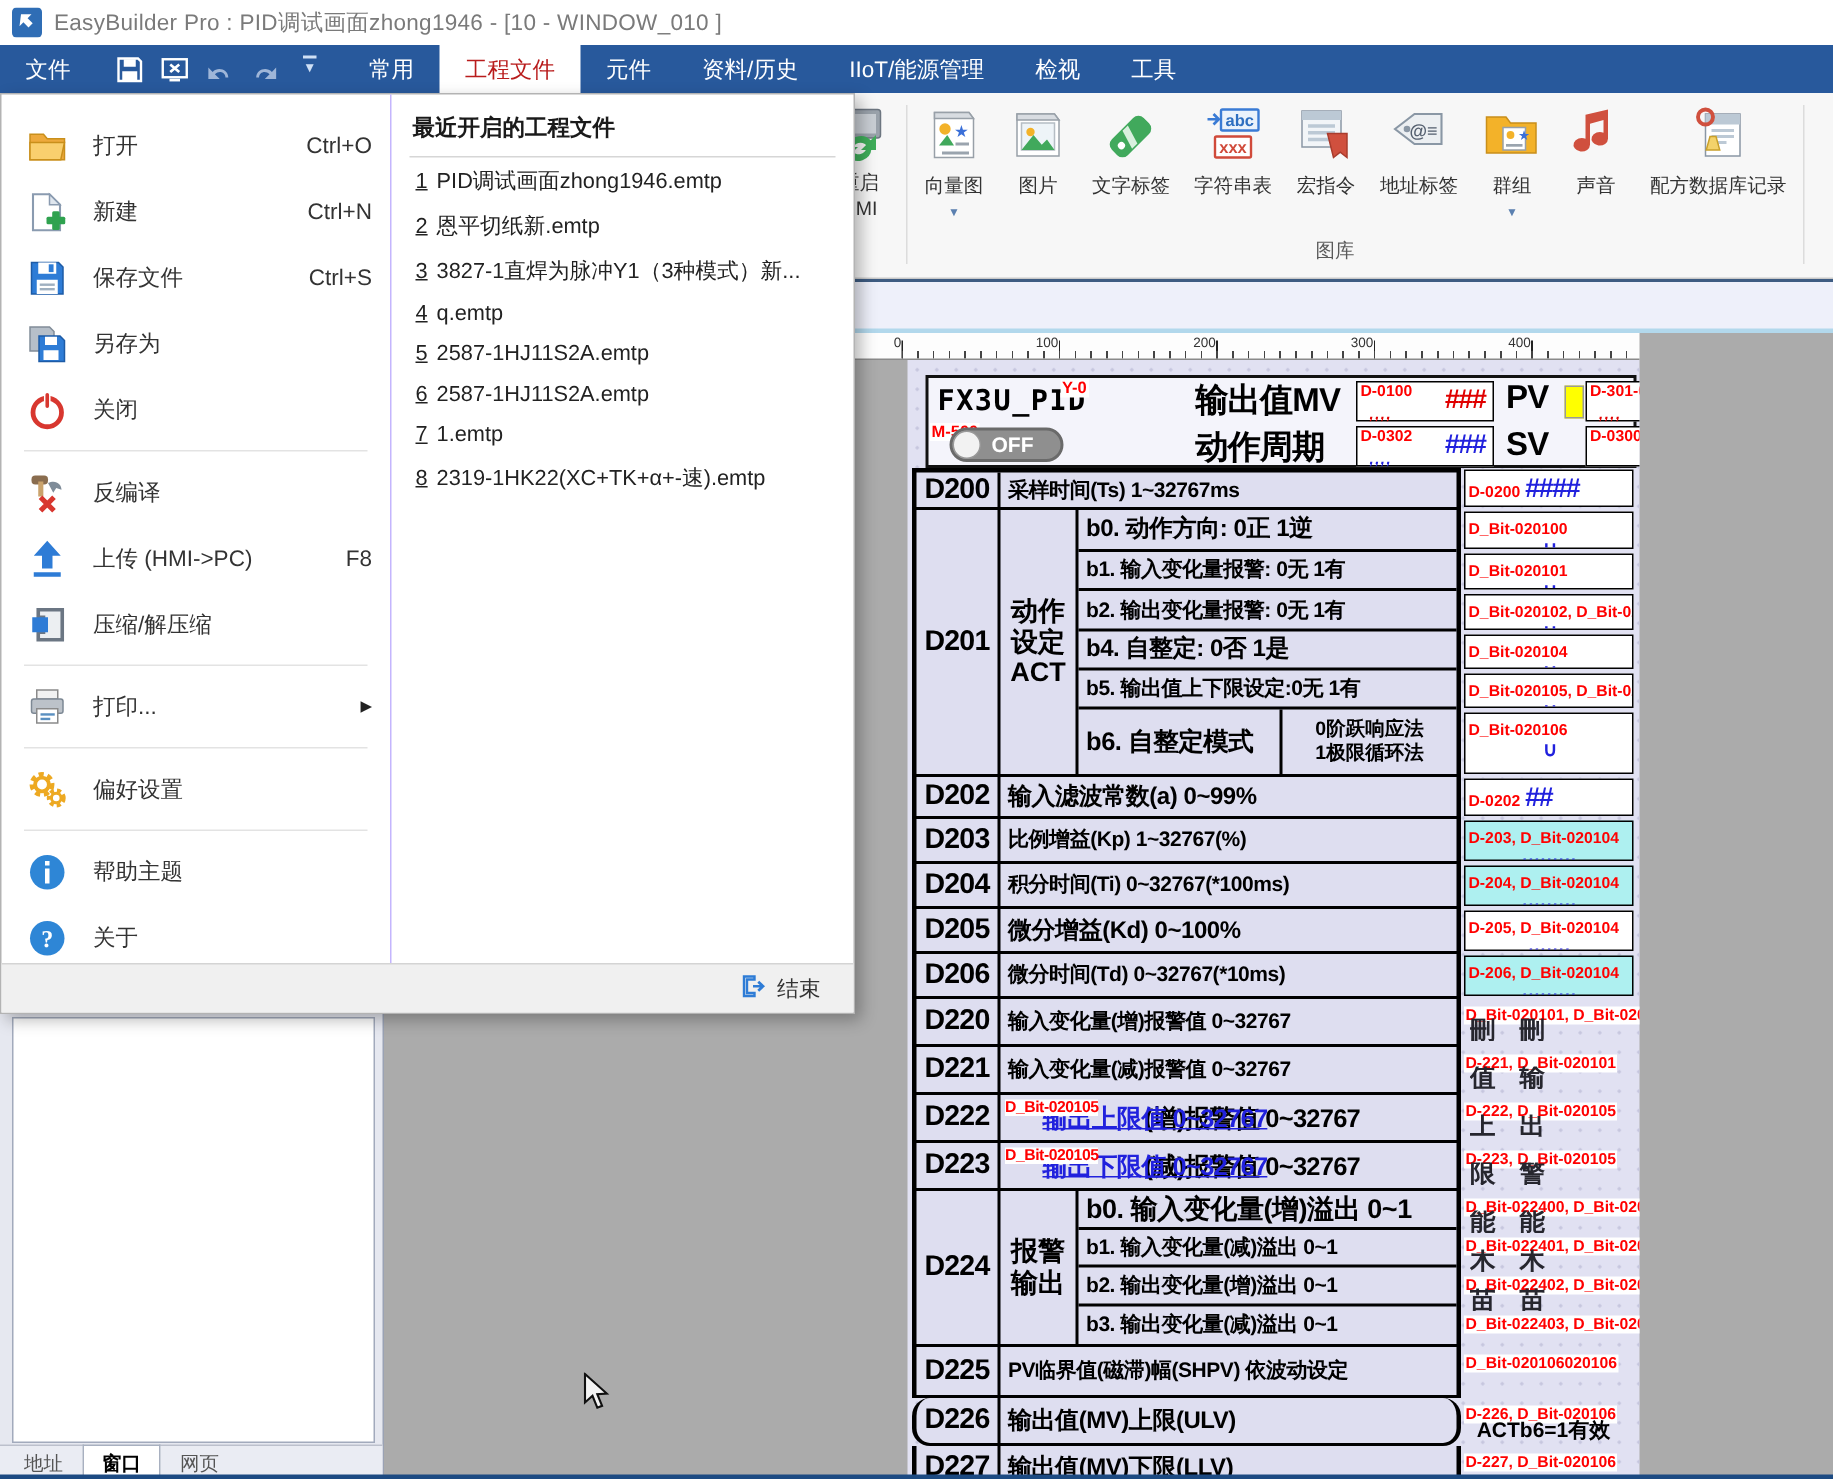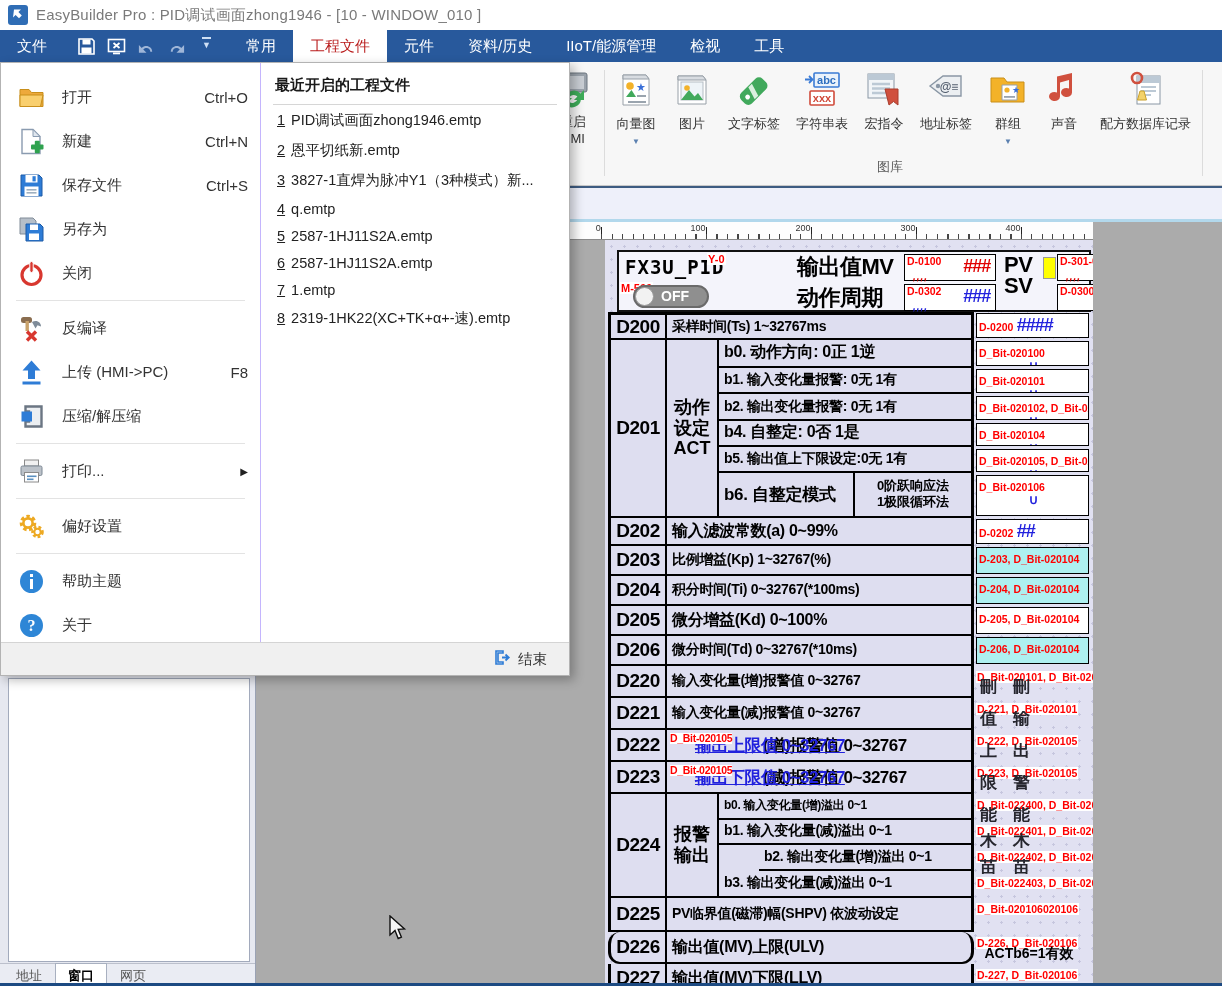--- a/index.html
+++ b/index.html
@@ -338,21 +338,21 @@
         <span class="alabel">D-0100</span>
         <span class="aval red">###</span>
         <span class="amarks red">,,,,</span>
       </div>
       <div class="valbox" style="left:285px;top:32px;width:92px;height:27px">
         <span class="alabel">D-0302</span>
         <span class="aval blue">###</span>
         <span class="amarks blue">,,,,</span>
       </div>
       <div class="hdr-lbl" style="left:385px;top:0px">PV</div>
-      <div class="hdr-lbl" style="left:385px;top:21px">SV</div>
+      <div class="hdr-lbl" style="left:385px;top:31px">SV</div>
       <div class="ysq" style="left:424px;top:5px;width:13px;height:22px"></div>
       <div class="valbox" style="left:438px;top:2px;width:60px;height:27px">
         <span class="alabel">D-301-0301</span>
 
         <span class="amarks red">,,,,</span>
       </div>
 
       <div class="valbox" style="left:438px;top:32px;width:88px;height:27px">
         <span class="alabel">D-0300</span>
 
@@ -517,26 +517,26 @@
         </div>
         <div class="trow" style="height: 104px;">
           <div class="tmain" style="height: 104px;">
             <div class="treg">D224</div>
             <div class="tside">
               <div>报警</div>
               <div>输出</div>
             </div>
             <div class="tcol">
               <div class="tsubrow" style="height: 26px;">
-                <div class="tdesc" style="font-size: 12px;">b0. 输入变化量(增)溢出 0~1</div>
+                <div class="tdesc" style="font-size: 18px;">b0. 输入变化量(增)溢出 0~1</div>
               </div>
               <div class="tsubrow" style="height: 26px;">
                 <div class="tdesc" style="font-size: 14px;">b1. 输入变化量(减)溢出 0~1</div>
               </div>
-              <div class="tsubrow" style="height: 26px; margin-left: 40px;">
+              <div class="tsubrow" style="height: 26px;">
                 <div class="tdesc" style="font-size: 14px;">b2. 输出变化量(增)溢出 0~1</div>
               </div>
               <div class="tsubrow" style="height: 26px;">
                 <div class="tdesc" style="font-size: 14px;">b3. 输出变化量(减)溢出 0~1</div>
               </div>
             </div>
           </div>
           <div class="taddrcol">
             <div class="taddrcell" style="height: 26px;">
               <div class="achip"><span class="alabel">D_Bit-022400, D_Bit-020101</span></div>

